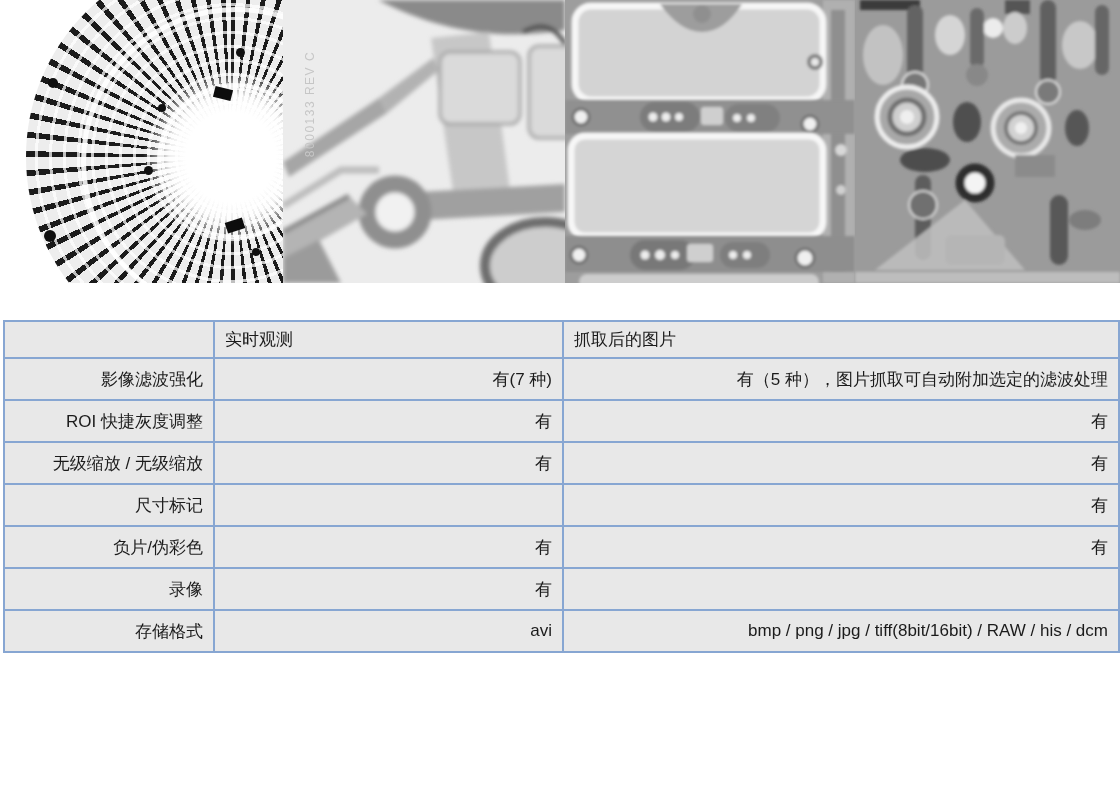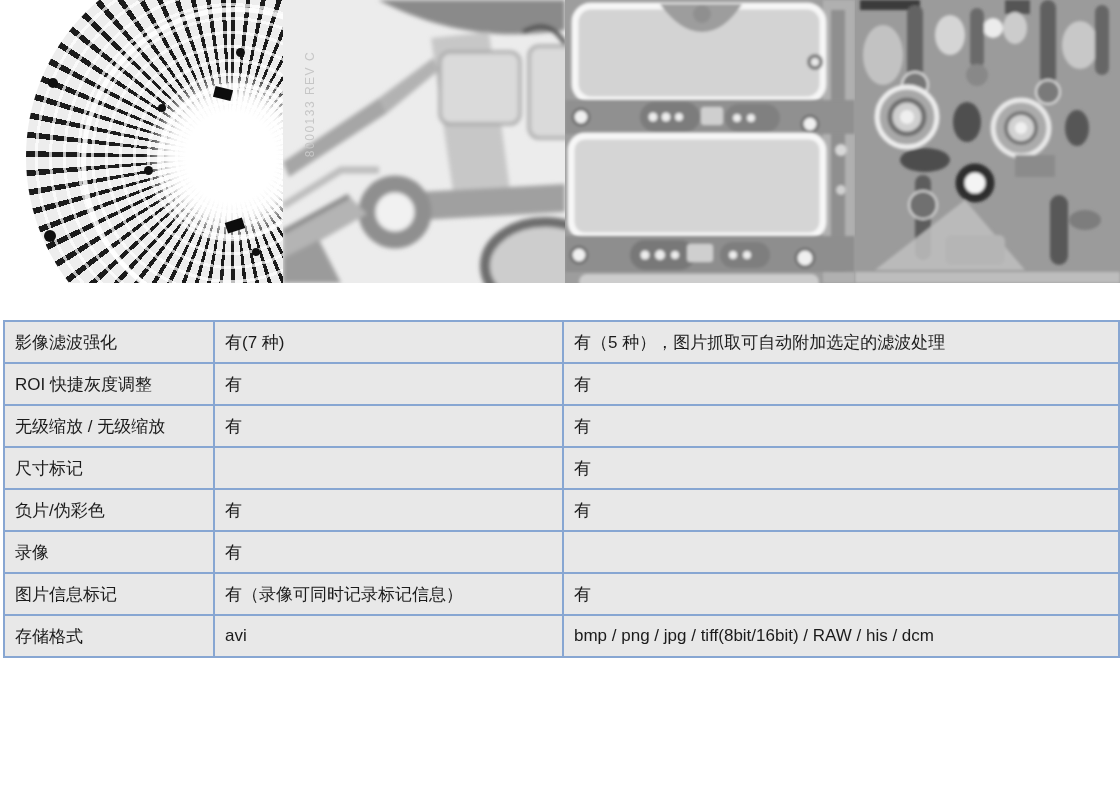--- a/index.html
+++ b/index.html
@@ -43,21 +43,21 @@
   .spec-table{
     position:absolute;left:3px;top:320px;width:1115px;
     border-collapse:collapse;table-layout:fixed;
   }
   .spec-table td{
     border:2px solid #87a6d2;background:#e8e8e8;
     font-size:17px;color:#1b1b1b;padding:0 10px;vertical-align:middle;
     overflow:hidden;white-space:nowrap;
   }
   .spec-table tr.hdr td{height:35px;}
-  .spec-table tr.row td{height:40px;}
+  .spec-table tr.row td{height:40px;text-align:right;}
 </style>
 </head>
 <body>
 
 <div class="gallery">
 
   <div class="gal-item" id="img1">
     <div class="fan-disc"></div>
     <div class="fan-ring fan-ring1"></div>
     <div class="fan-ring fan-ring2"></div>
@@ -197,20 +197,25 @@
   </div>
 </div>
 
 <table class="spec-table">
   <colgroup>
     <col style="width:210px">
       <col style="width:349px">
       <col style="width:556px">
   </colgroup>
   <tbody>
+    <tr class="hdr">
+      <td></td>
+      <td>实时观测</td>
+      <td>抓取后的图片</td>
+    </tr>
     <tr class="row">
       <td>影像滤波强化</td>
       <td>有(7 种)</td>
       <td>有（5 种），图片抓取可自动附加选定的滤波处理</td>
     </tr>
     <tr class="row">
       <td>ROI 快捷灰度调整</td>
       <td>有</td>
       <td>有</td>
     </tr>
@@ -228,23 +233,18 @@
       <td>负片/伪彩色</td>
       <td>有</td>
       <td>有</td>
     </tr>
     <tr class="row">
       <td>录像</td>
       <td>有</td>
       <td></td>
     </tr>
     <tr class="row">
-      <td>图片信息标记</td>
-      <td>有（录像可同时记录标记信息）</td>
-      <td>有</td>
-    </tr>
-    <tr class="row">
       <td>存储格式</td>
       <td>avi</td>
       <td>bmp / png / jpg / tiff(8bit/16bit) / RAW / his / dcm</td>
     </tr>
   </tbody>
 </table>
 
 </body></html>

